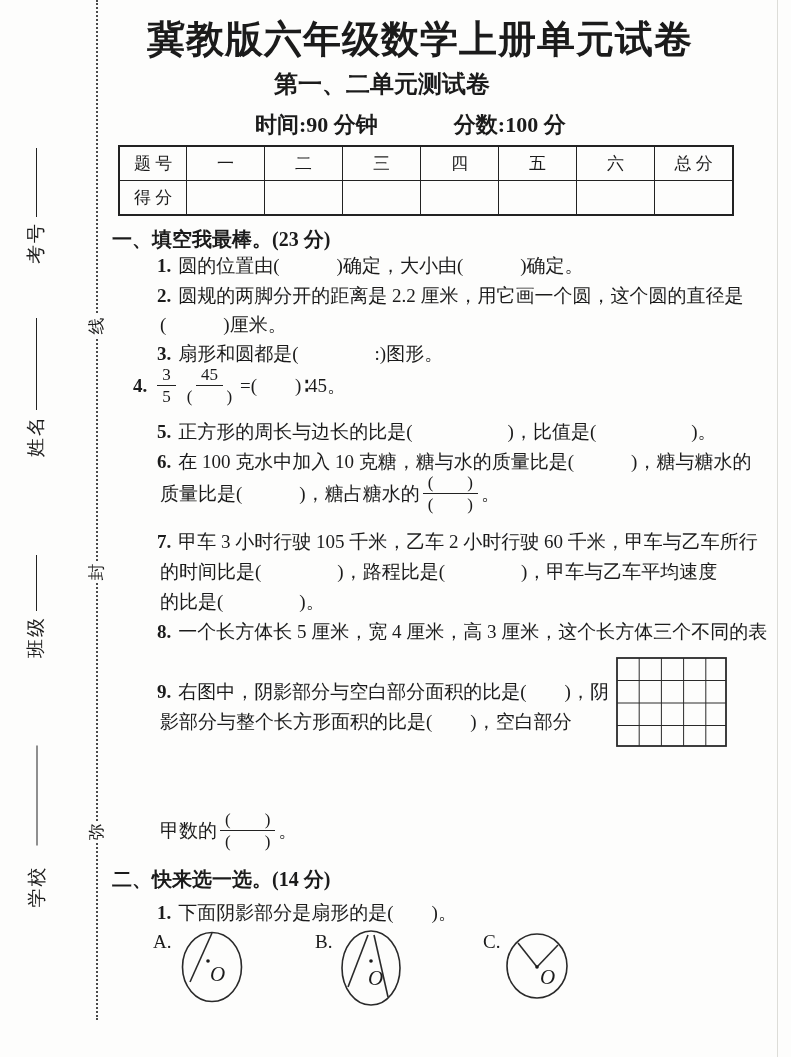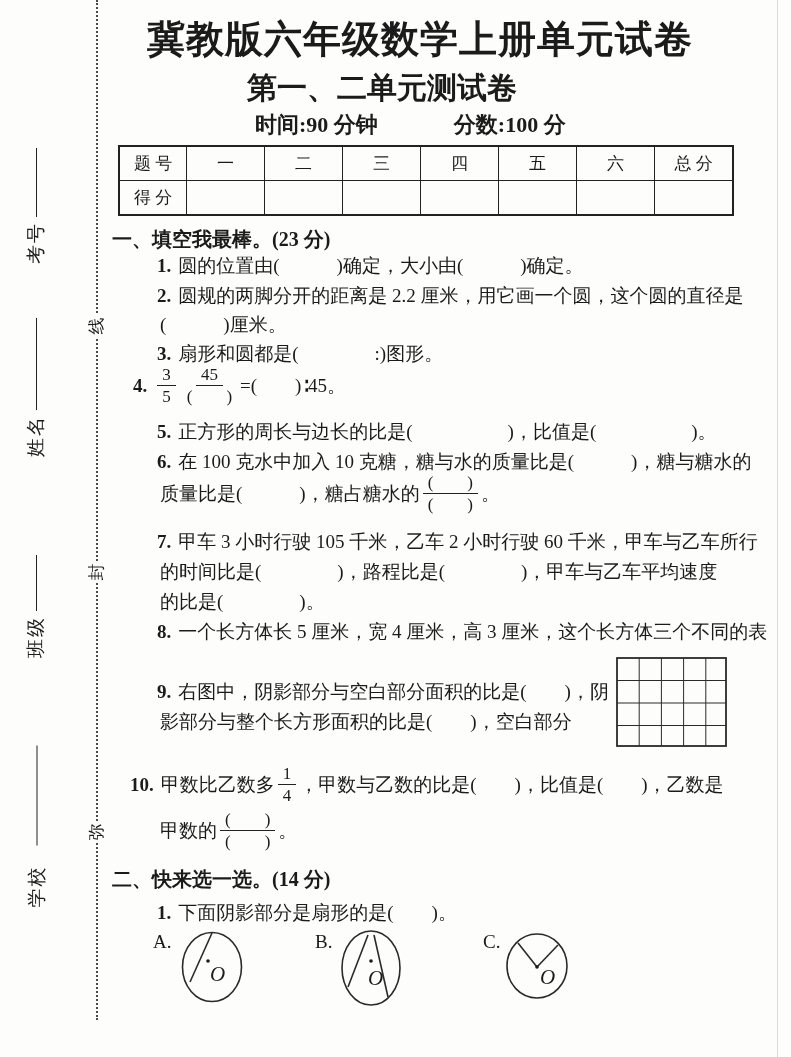--- a/index.html
+++ b/index.html
@@ -2,21 +2,21 @@
 <html><head>
 <meta charset="utf-8">
 <style>
   html,body{margin:0;padding:0;background:#e8e8e6;}
   #paper{position:relative;width:791px;height:1057px;background:#fdfdfc;overflow:hidden;
          font-family:"Liberation Serif","DejaVu Serif",serif;color:#1b1b1b;}
   .abs{position:absolute;}
   
   .title{top:14px;left:96px;width:648px;text-align:center;font-family:"Liberation Sans","DejaVu Sans",sans-serif;
          font-weight:bold;font-size:38px;letter-spacing:1px;white-space:nowrap;}
-  .subtitle{top:68px;left:58px;width:648px;text-align:center;font-weight:bold;font-size:30px;white-space:nowrap;}
+  .subtitle{top:68px;left:58px;width:648px;text-align:center;font-weight:bold;font-size:24px;white-space:nowrap;}
   .infoline{top:110px;left:255px;font-size:22px;font-weight:bold;white-space:nowrap;}
   .infoline .gap{display:inline-block;width:76px;}
   
   table.score{border-collapse:collapse;position:absolute;top:145px;left:118px;}
   table.score td{border:1px solid #222;text-align:center;font-size:17px;padding:0;height:33px;}
   table.score{border:2px solid #222;}
   td.lab{width:66px;}
   td.col{width:77px;}
   
   .sideline{left:96px;top:0;height:1020px;width:0;border-left:2px dotted #4a4a4a;}
@@ -164,29 +164,20 @@
     <rect x="1" y="1" width="109" height="88" fill="none" stroke="#2a2a2a" stroke-width="1.8"></rect>
     <line x1="23.2" y1="1" x2="23.2" y2="89" stroke="#2a2a2a" stroke-width="1"></line>
     <line x1="45.4" y1="1" x2="45.4" y2="89" stroke="#2a2a2a" stroke-width="1"></line>
     <line x1="67.6" y1="1" x2="67.6" y2="89" stroke="#2a2a2a" stroke-width="1"></line>
     <line x1="89.8" y1="1" x2="89.8" y2="89" stroke="#2a2a2a" stroke-width="1"></line>
     <line x1="1" y1="23.5" x2="110" y2="23.5" stroke="#2a2a2a" stroke-width="1"></line>
     <line x1="1" y1="46" x2="110" y2="46" stroke="#2a2a2a" stroke-width="1"></line>
     <line x1="1" y1="68.5" x2="110" y2="68.5" stroke="#2a2a2a" stroke-width="1"></line>
   </svg>
 
-  <div class="abs fracline" style="top:763px;left:130px;">
-    <span class="qno">10.</span>
-    <span>甲数比乙数多</span>
-    <span class="frac">
-      <span class="num">1</span>
-      <span class="den">4</span>
-    </span>
-    <span>，甲数与乙数的比是(　　)，比值是(　　)，乙数是</span>
-  </div>
   <div class="abs fracline" style="top:809px;left:160px;">
     <span>甲数的</span>
     <span class="frac">
       <span class="num">(　　)</span>
       <span class="den">(　　)</span>
     </span>
     <span>。</span>
   </div>
 
   <div class="abs sechead" style="top:866px;">二、快来选一选。(14 分)</div>

